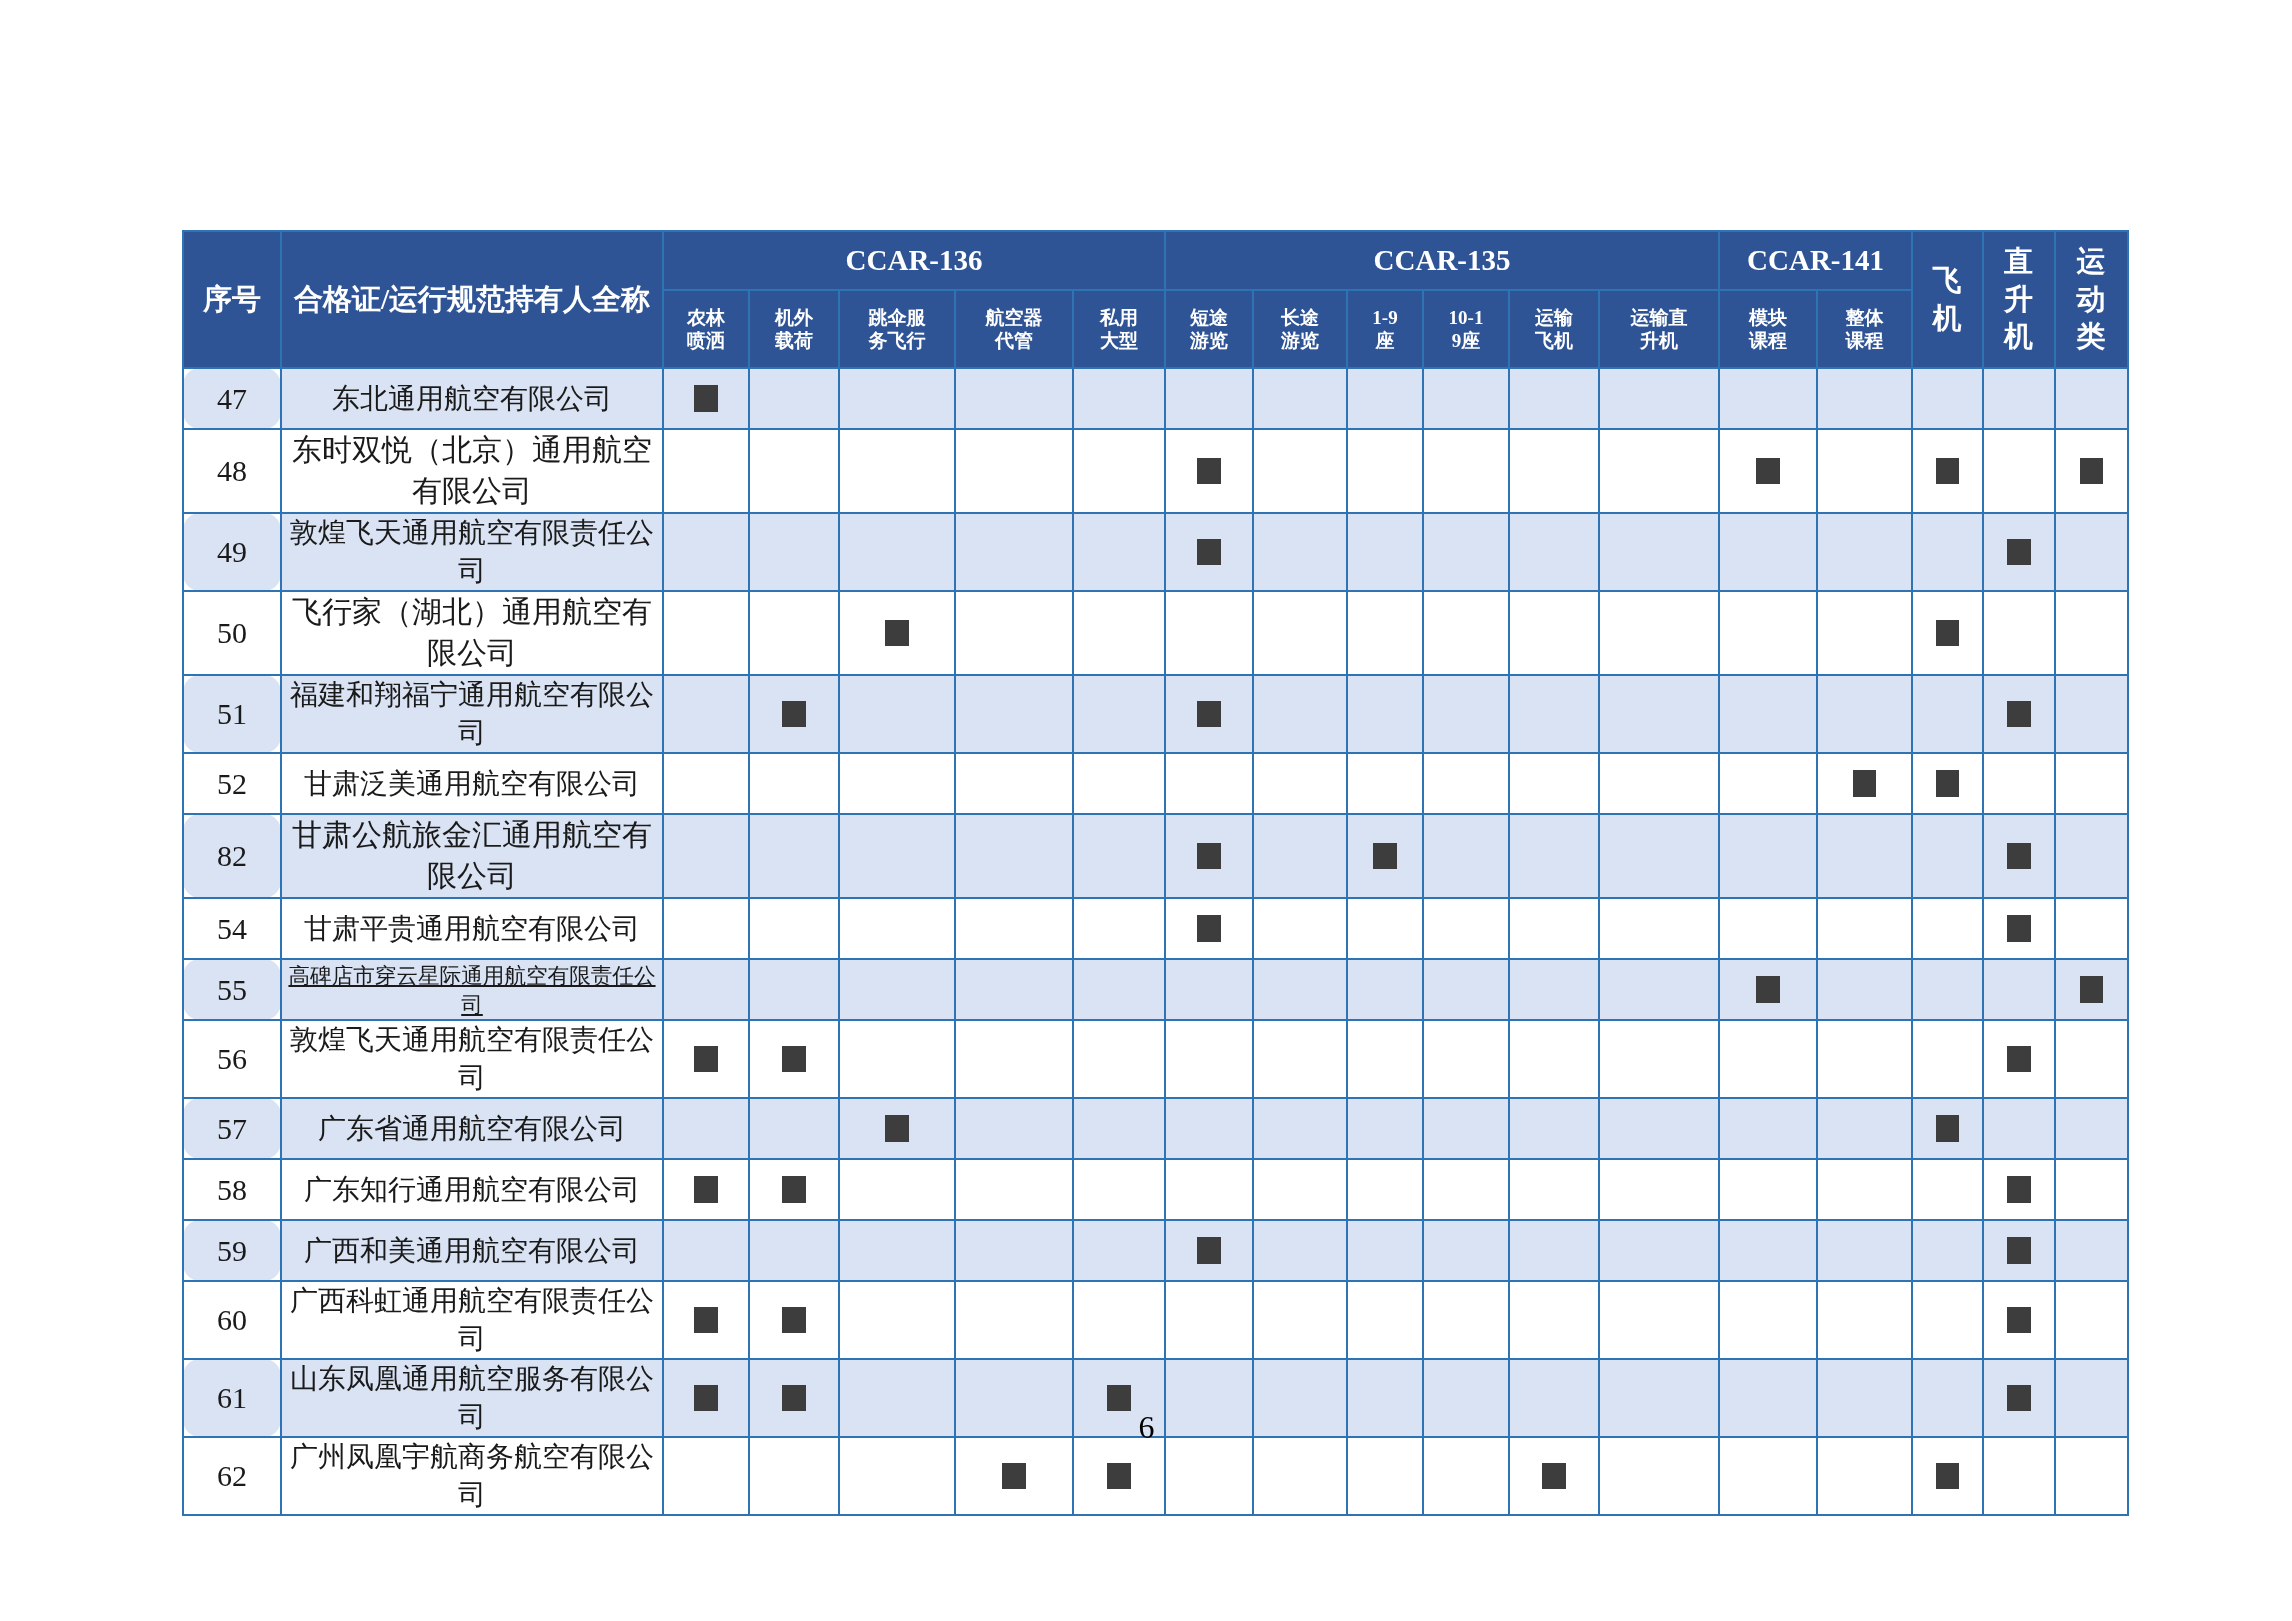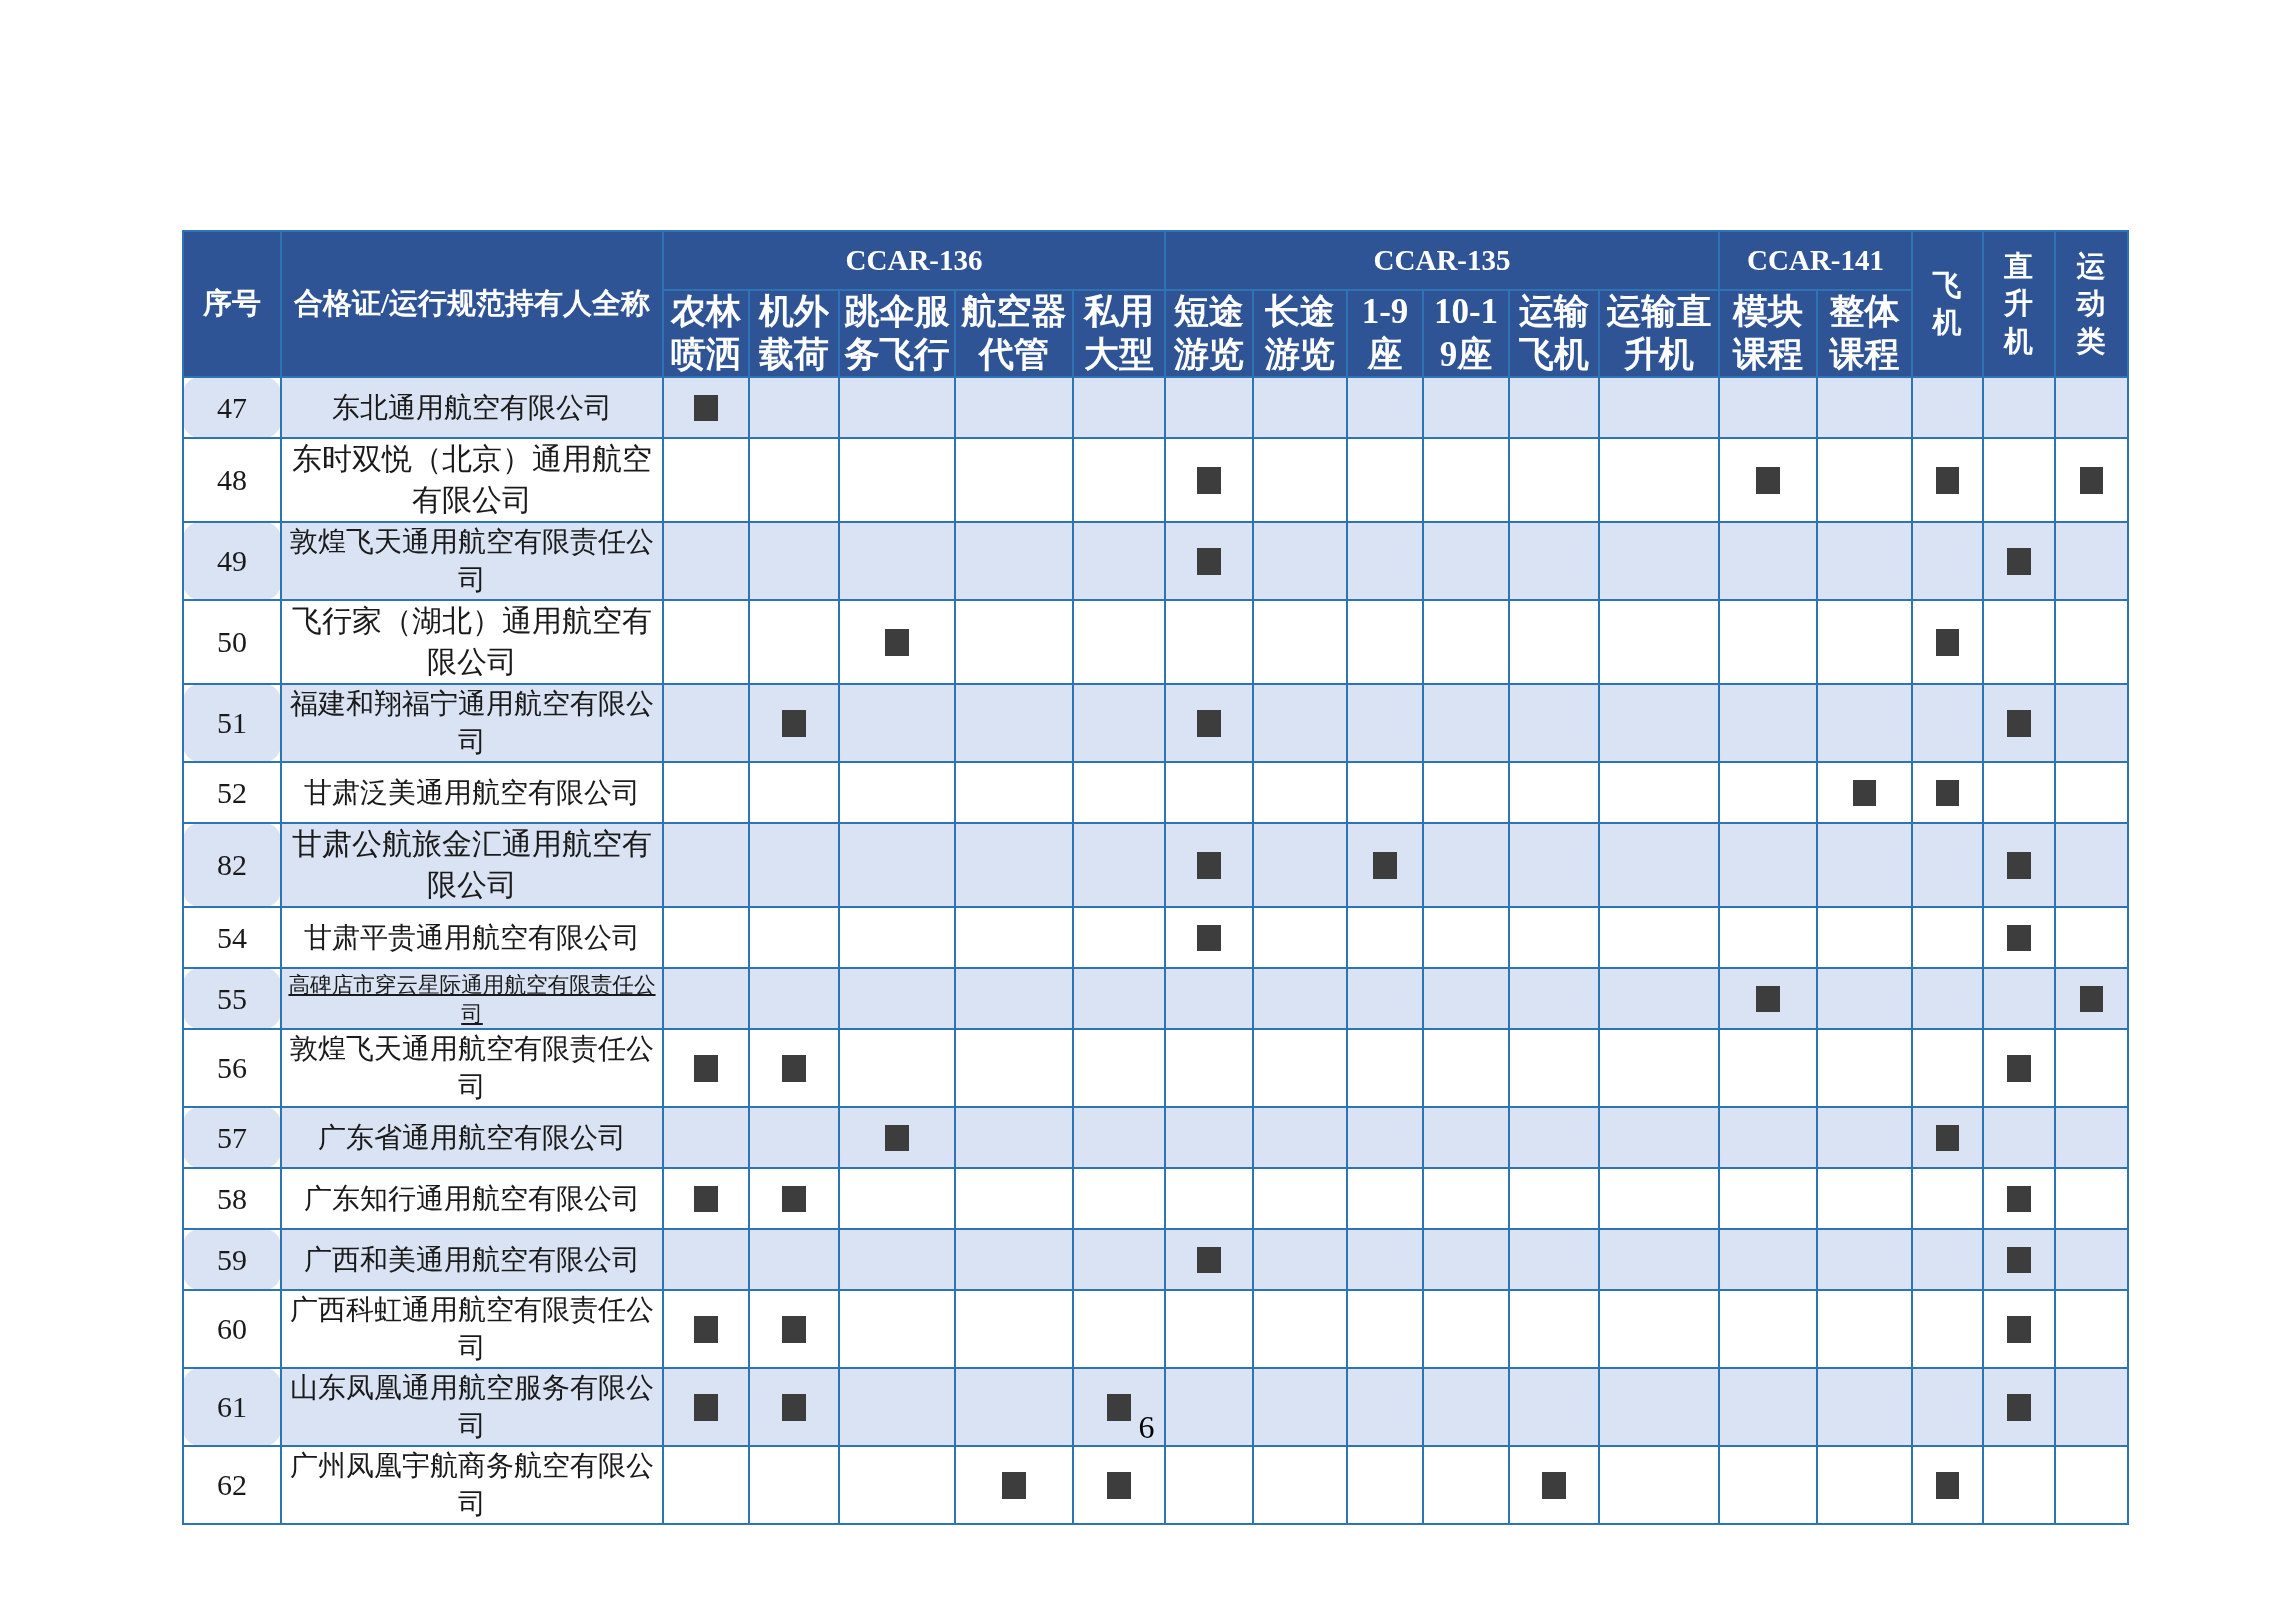--- a/index.html
+++ b/index.html
@@ -25,21 +25,21 @@
     border:2px solid var(--grid);
     text-align:center;vertical-align:middle;
     overflow:hidden;
   }
   table.spec{border:2.9px solid var(--grid);}
   thead th{
     background:var(--header-bg);color:#ffffff;font-weight:bold;
     white-space:pre-line;
   }
   tr.hdr-group th{height:59px;font-size:29px;}
-  tr.hdr-sub th{height:66px;font-size:35px;line-height:1.22;}
+  tr.hdr-sub th{height:78px;font-size:19px;line-height:1.22;}
   th.hdr-seq{font-size:27.4px;}
   th.hdr-name{font-size:28px;margin-left:21px;}
   th.hdr-vert{font-size:26.5px;line-height:1.3;letter-spacing:1px;}
   tbody td{height:61px;background:#ffffff;}
   tbody tr.alt td{background:var(--row-alt);}
   td.seq{font-size:30px;border-radius:17px;}
   td.name{font-size:28px;}
   td.name.long{font-size:30px;}
   td.name.xlong{font-size:21.6px;text-decoration:underline;}
   .square{

